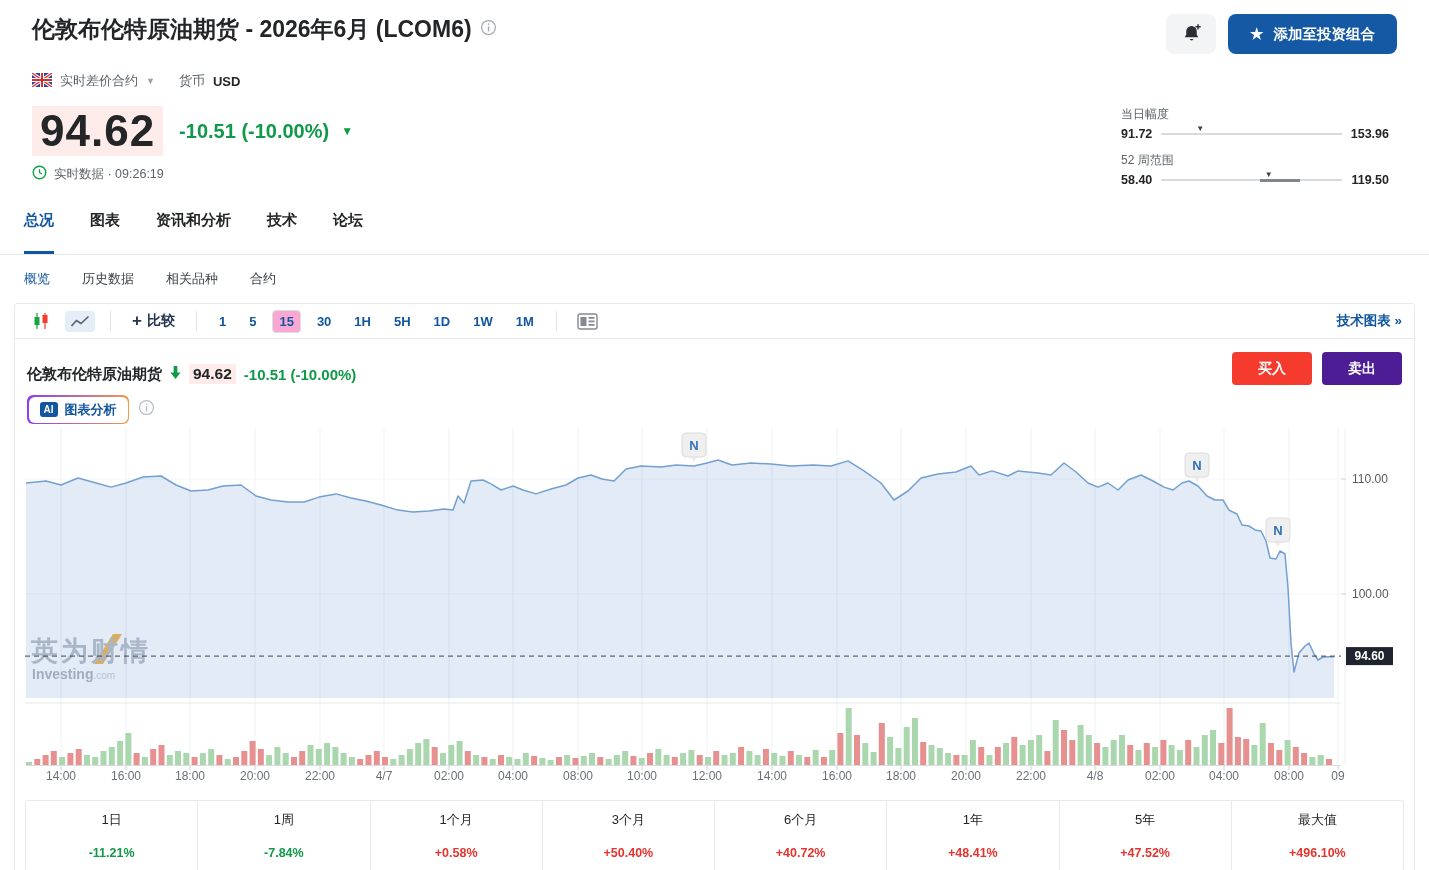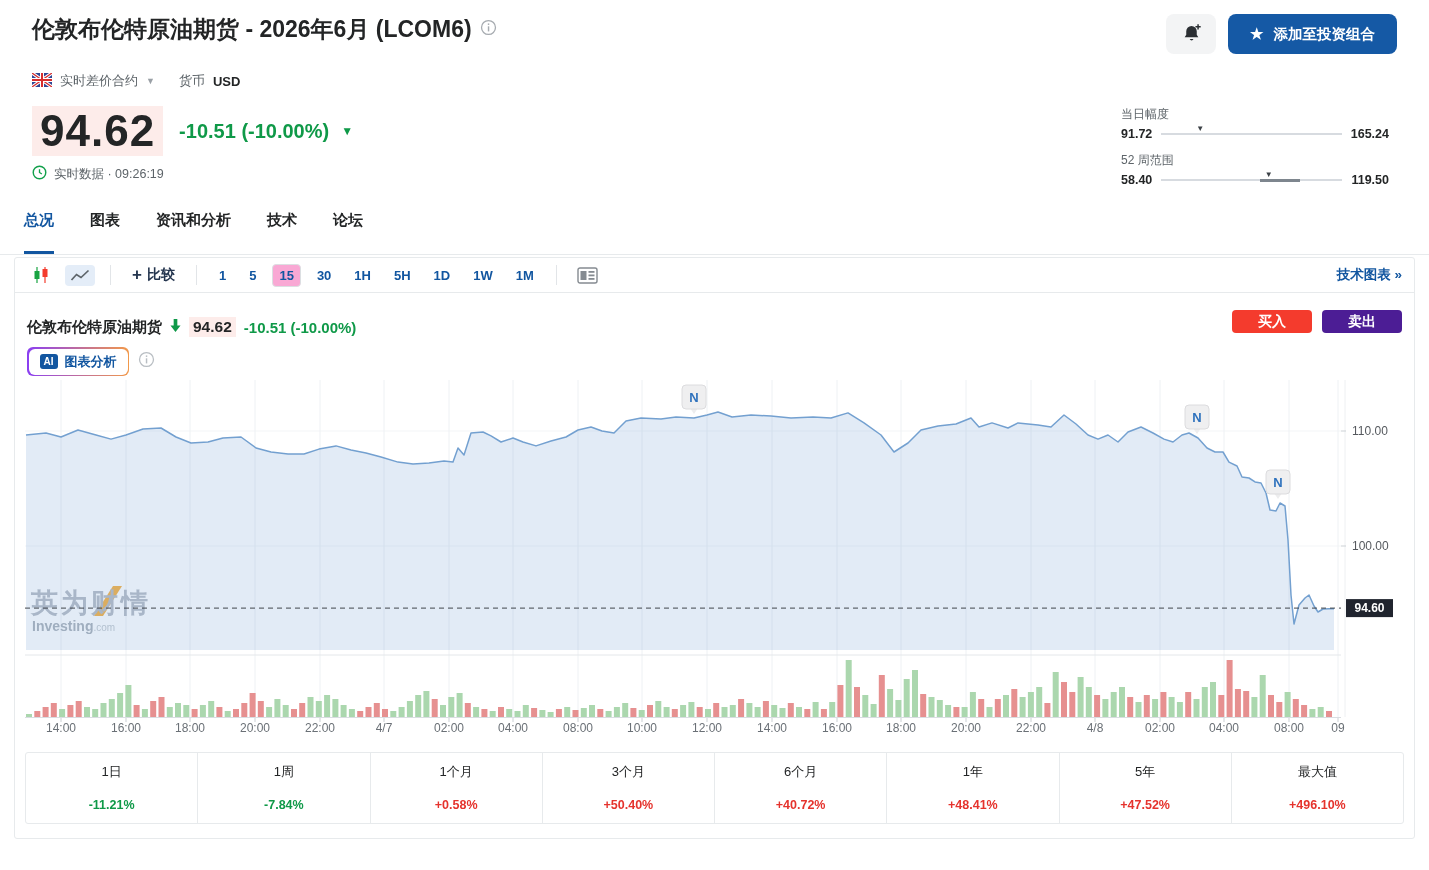--- a/index.html
+++ b/index.html
@@ -46,21 +46,21 @@
   .intervals{display:flex;gap:9px;align-items:center;}
   .iv{font-size:13px;font-weight:bold;color:#1256a0;padding:3px 6px;cursor:pointer;border:1px solid transparent;border-radius:4px;}
   .iv.sel{background:#f9a8d4;border-color:#dcdfe2;text-align:center;}
   .tech-link{color:#1256a0;font-size:13.5px;font-weight:bold;cursor:pointer;}
   .chead{display:flex;justify-content:space-between;align-items:center;padding:13px 12px 0;}
   .chead-left{display:flex;align-items:center;gap:8px;margin-top:11px;}
   .cname{font-size:15px;font-weight:bold;}
   .cprice{font-size:15.5px;font-weight:bold;background:#fdecea;padding:1px 4px;}
   .cchg{color:#0f9948;font-size:15px;font-weight:bold;}
   .bs{display:flex;gap:10px;}
-  .bs button{width:80px;height:23px;border:none;border-radius:4px;color:#fff;font-weight:bold;font-size:14px;cursor:pointer;}
+  .bs button{width:80px;height:33px;border:none;border-radius:4px;color:#fff;font-weight:bold;font-size:14px;cursor:pointer;}
   .buy{background:#f43b2d;}
   .sell{background:#4c1d95;text-align:center;}
   .airow{display:flex;align-items:center;gap:9px;padding:10px 12px 0;}
   .ai-pill{background:linear-gradient(90deg,#8a3ff2,#f2994a);padding:1.5px;border-radius:6px;display:inline-block;cursor:pointer;}
   .ai-inner{background:#fff;border-radius:6px;display:flex;align-items:center;gap:7px;padding:4px 11px;}
   .ai-badge{background:#1256a0;color:#fff;font-size:10px;font-weight:bold;border-radius:3px;padding:2px 4px;}
   .ai-label{color:#1256a0;font-size:13px;font-weight:bold;}
   .chart-wrap{margin:4px 0 0 10px;position:relative;}
   .perf{display:flex;margin:8px 10px 14px;border:1px solid #e7eaec;border-radius:3px;}
   .pcell{flex:1;text-align:center;padding:10px 0 11px;border-right:1px solid #e7eaec;cursor:pointer;}
@@ -140,21 +140,21 @@
       </div>
 
       <div class="ranges">
         <div class="range-group">
           <div class="rg-label">当日幅度</div>
           <div class="rg-row">
             <span>91.72</span>
             <span class="track">
                 <span class="marker" id="rg1-marker" style="left: 21.6%;">▼</span>
               </span>
-            <span>165.24</span>
+            <span>153.96</span>
           </div>
         </div>
         <div class="range-group rg2">
           <div class="rg-label">52 周范围</div>
           <div class="rg-row">
             <span>58.40</span>
             <span class="track">
                 <span class="band" id="rg2-band" style="left: 54.5%; width: 22%;"></span>
                 <span class="marker" id="rg2-marker" style="left: 59.3%;">▼</span>
               </span>
@@ -164,20 +164,26 @@
       </div>
     </div>
   </header>
 
   <nav class="tabs" id="tabs">
       <span class="tab active">总况</span>
       <span class="tab">图表</span>
       <span class="tab">资讯和分析</span>
       <span class="tab">技术</span>
       <span class="tab">论坛</span>
+    </nav>
+  <nav class="subtabs" id="subtabs">
+      <span class="subtab active">概览</span>
+      <span class="subtab">历史数据</span>
+      <span class="subtab">相关品种</span>
+      <span class="subtab">合约</span>
     </nav>
 
   <section class="card">
     <div class="toolbar">
       <div class="tb-left">
         <button class="ic-btn">
           <svg width="18" height="18" viewBox="0 0 18 18">
               <line x1="5" y1="1" x2="5" y2="17" stroke="#18a342" stroke-width="1.2"></line>
               <rect x="2.5" y="5" width="5" height="8" fill="#18a342"></rect>
               <line x1="13" y1="1" x2="13" y2="17" stroke="#f43b2d" stroke-width="1.2"></line>

